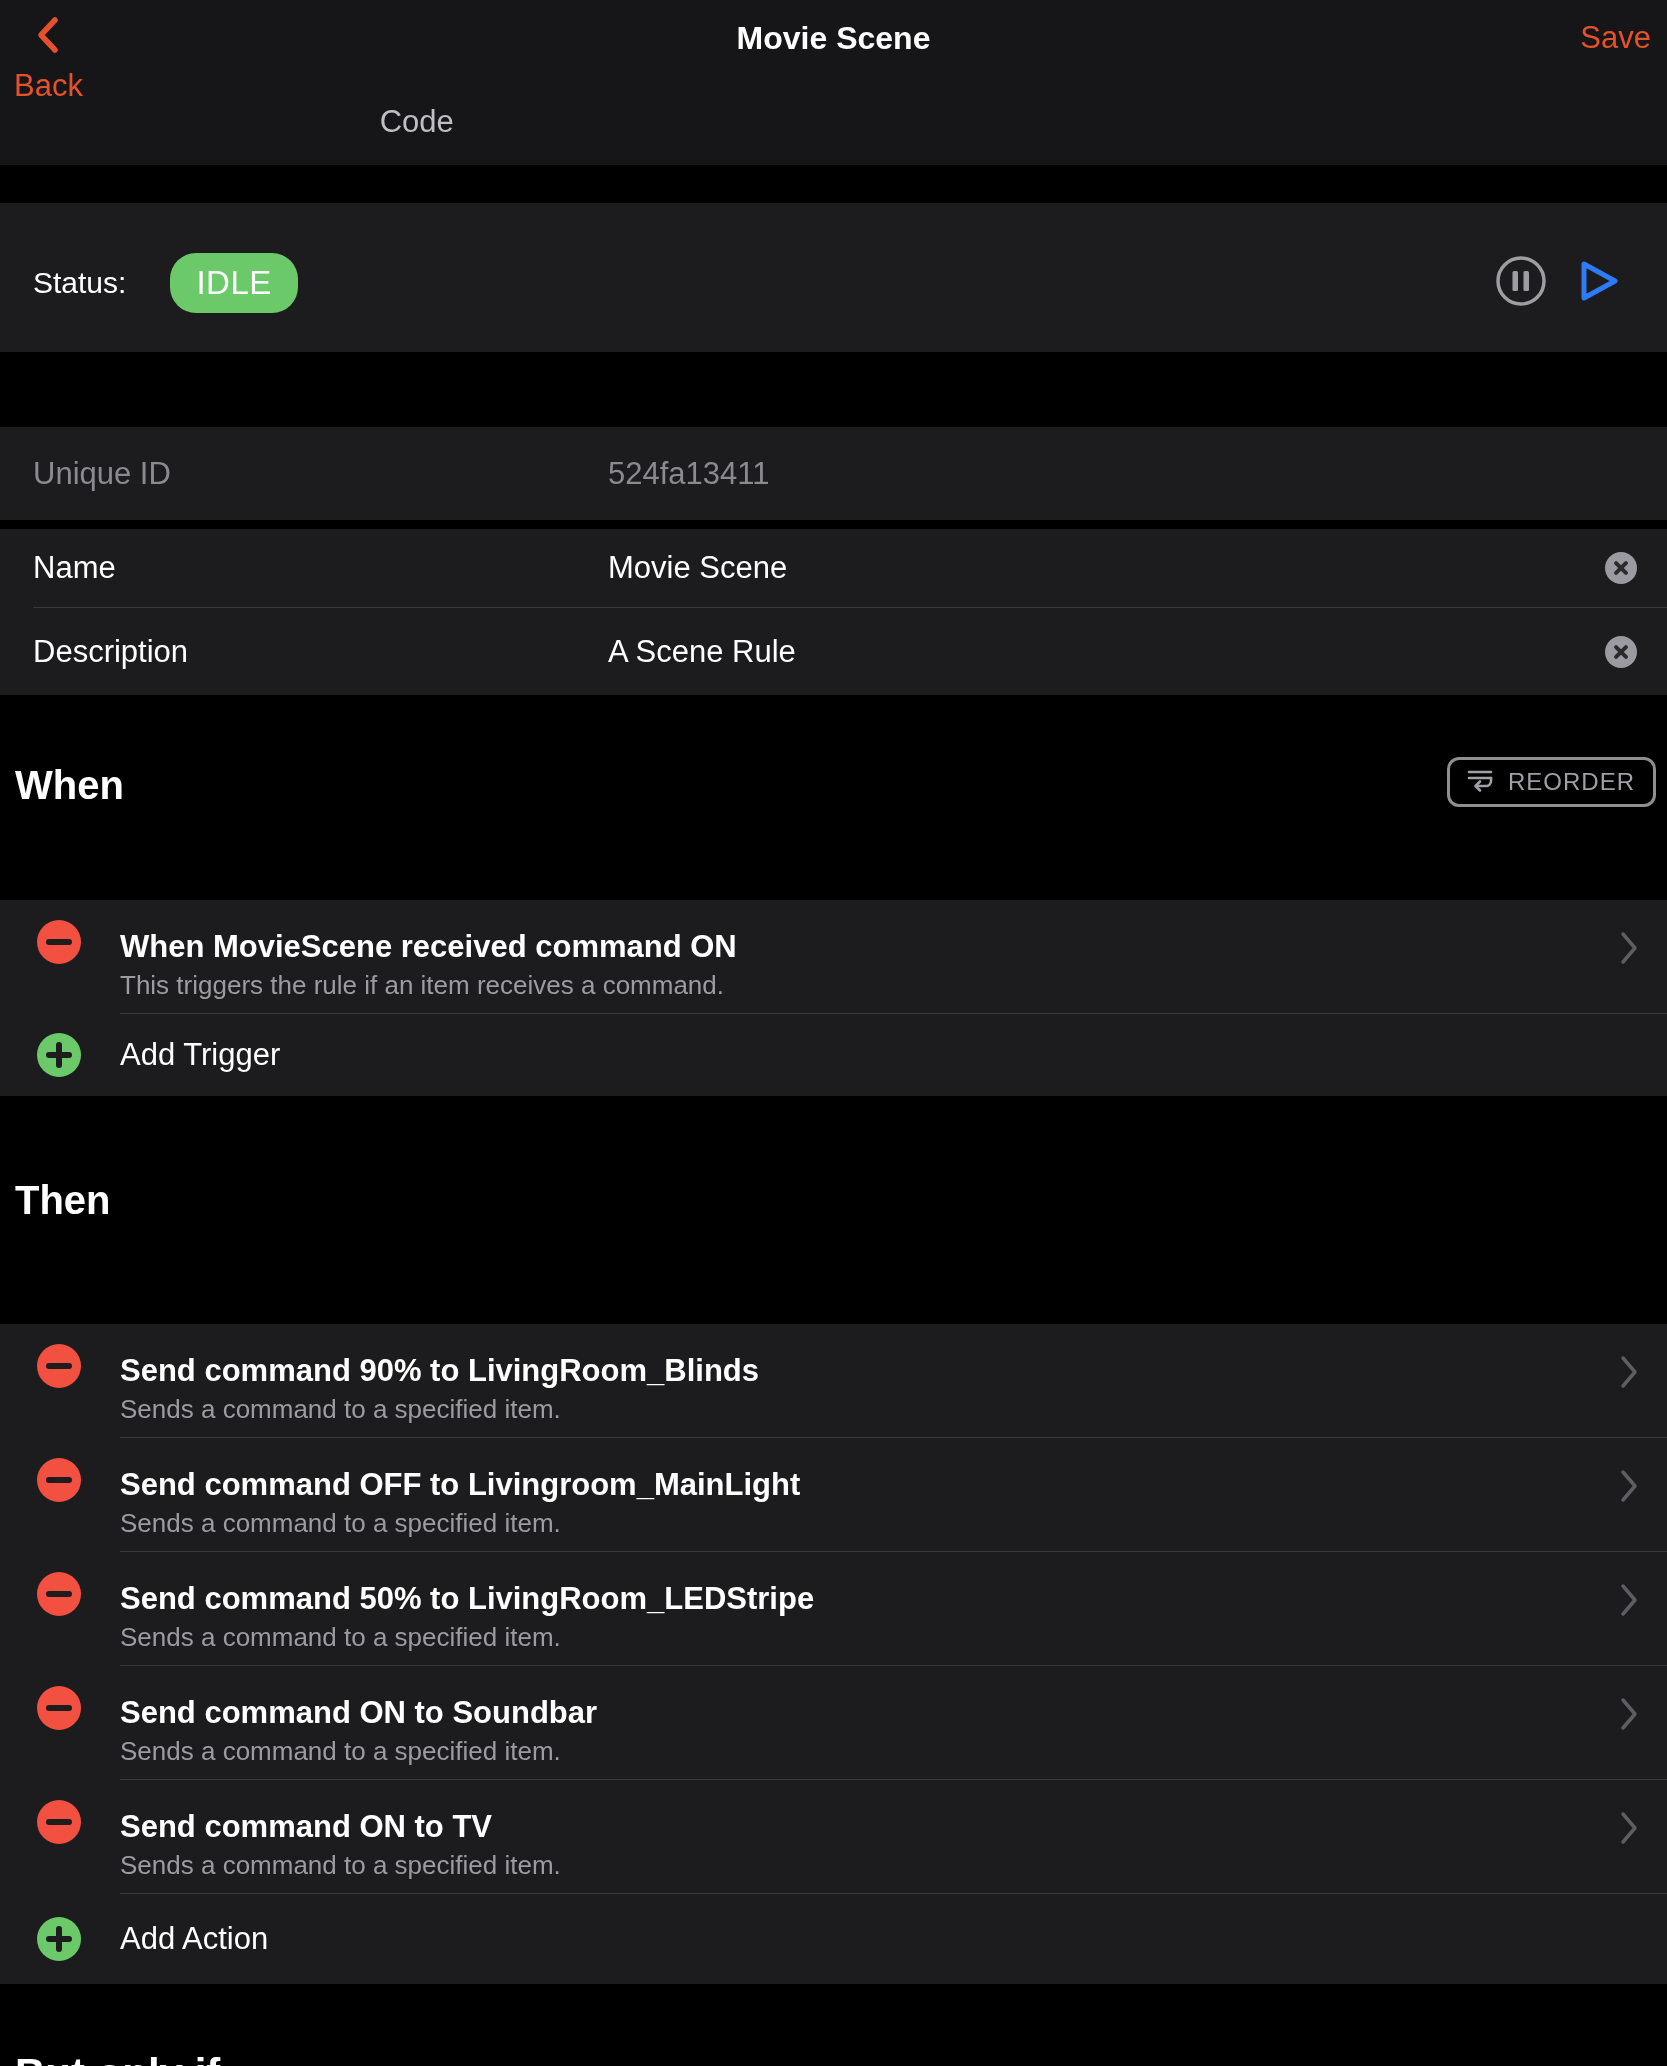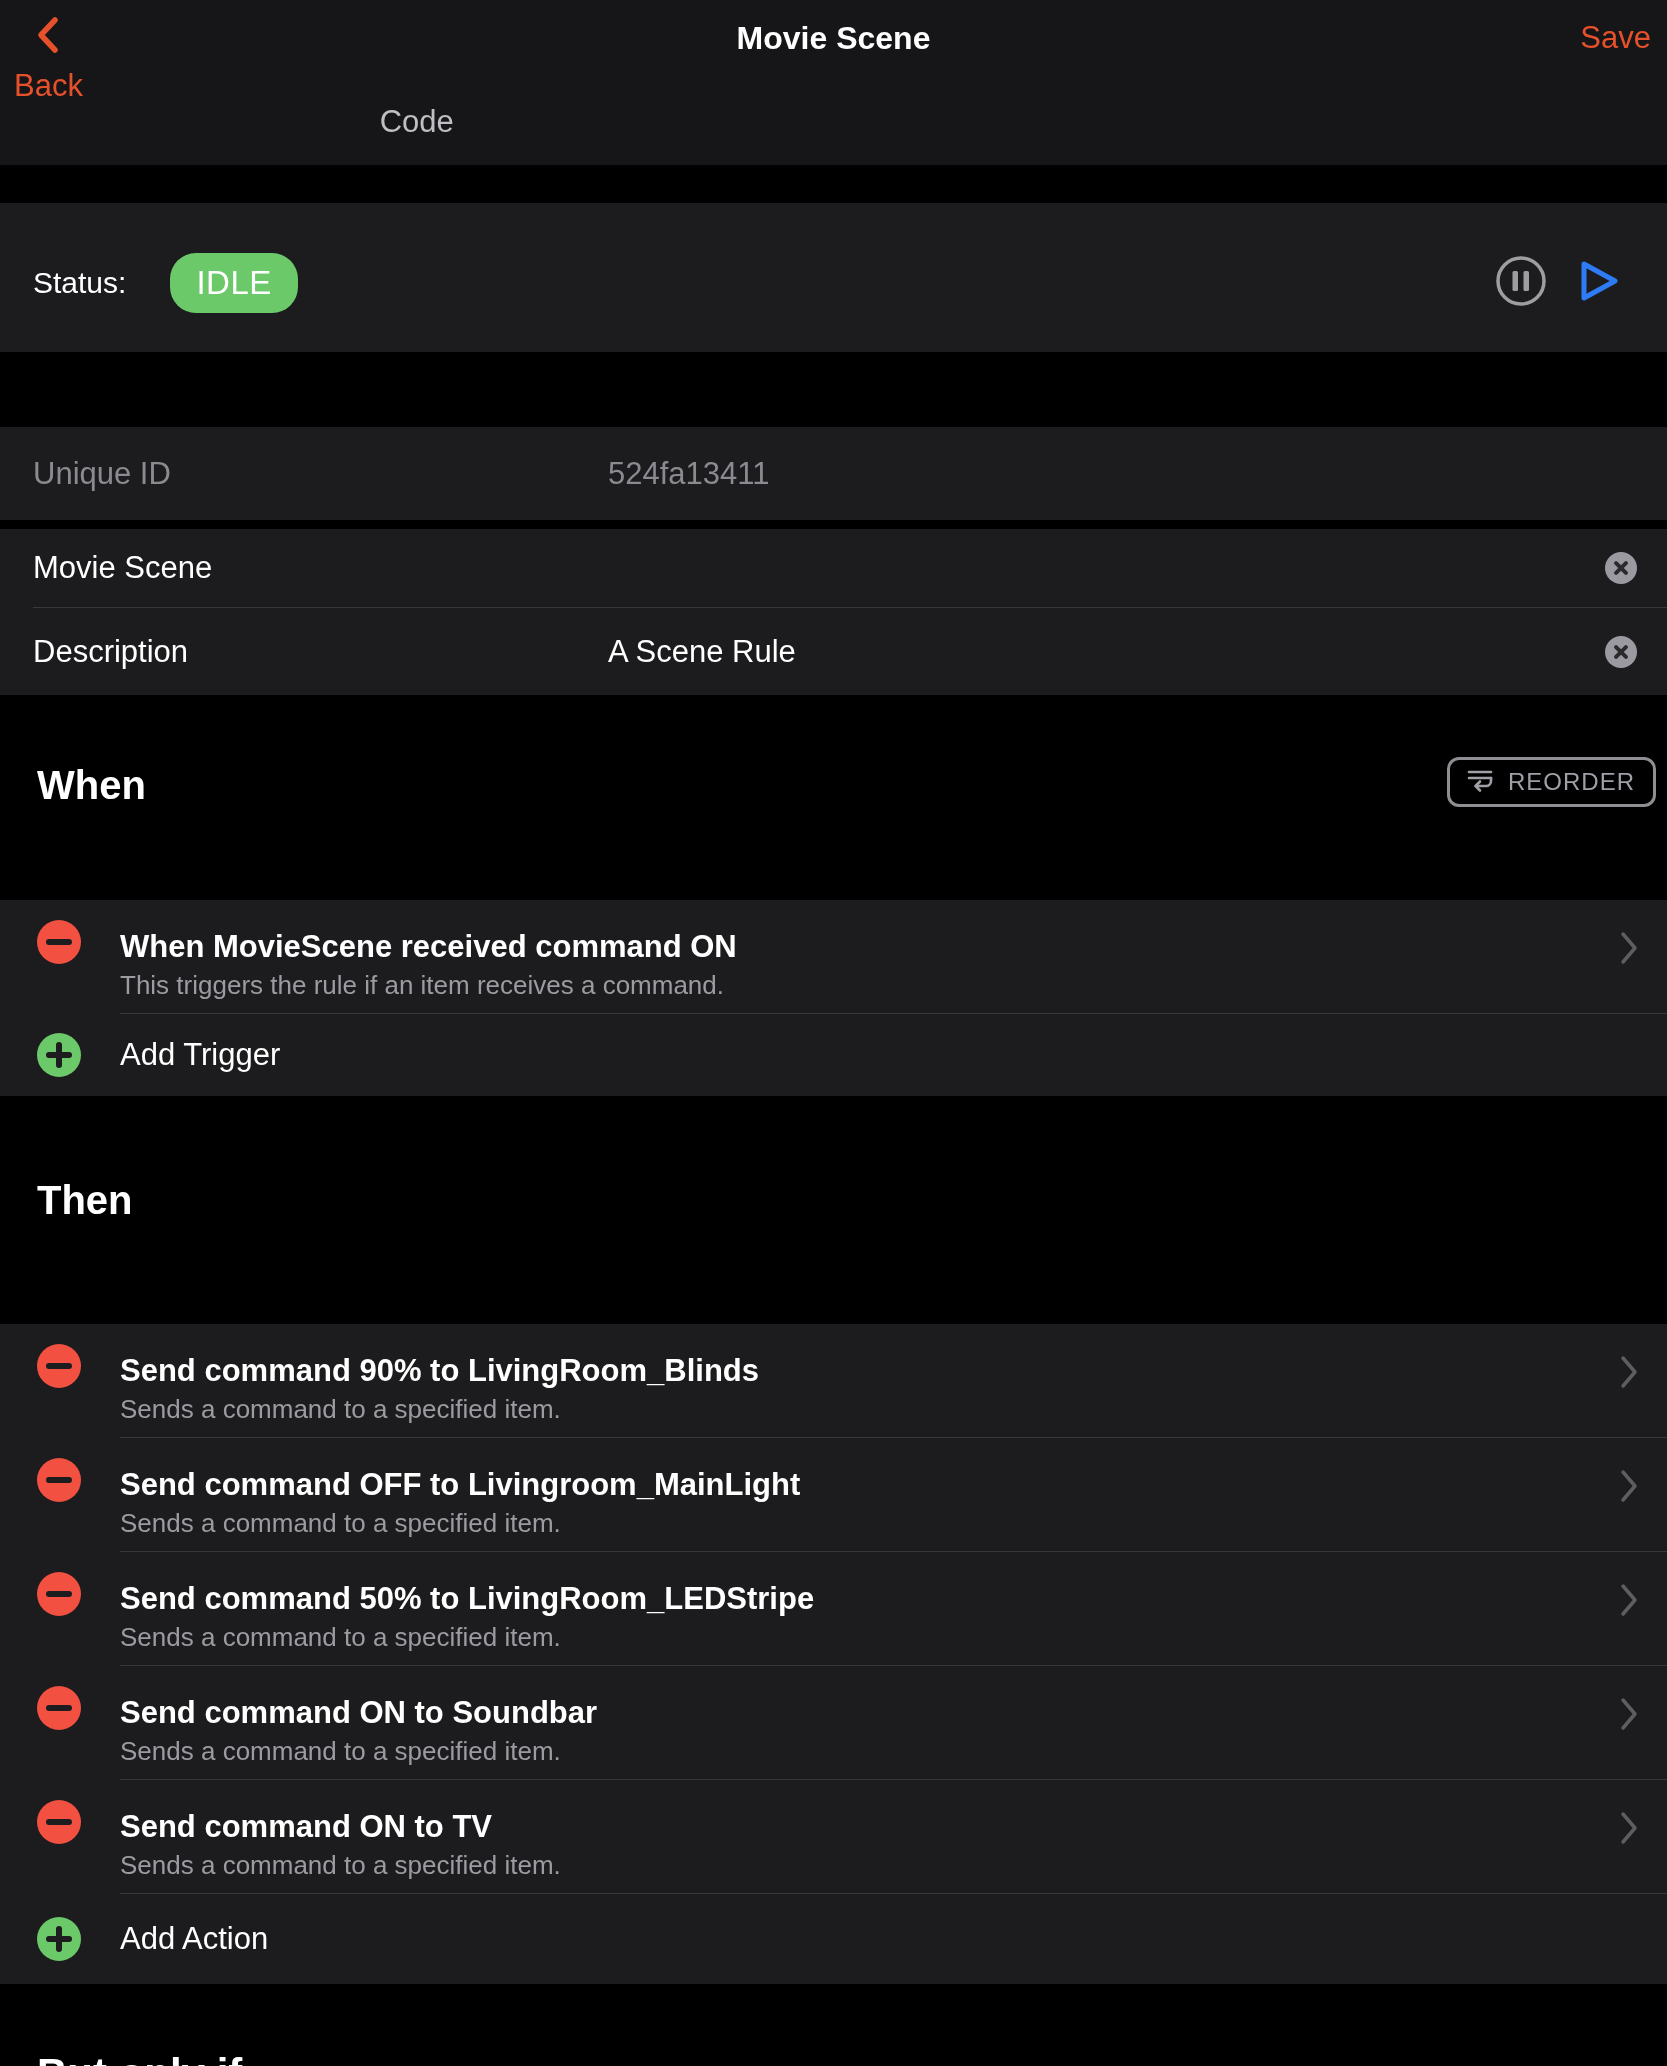--- a/index.html
+++ b/index.html
@@ -57,21 +57,21 @@
   .hairline{height:1px;background:var(--hair);margin-left:33px;}
   .hairline.deep{margin-left:120px;}
   .clear-icon{position:absolute;right:30px;top:50%;margin-top:-16px;width:32px;height:32px;border-radius:50%;
         background:#9a9aa0;cursor:pointer;}
   .clear-icon::before,.clear-icon::after{content:"";position:absolute;left:7px;right:7px;top:50%;height:4px;margin-top:-2px;
         background:#2b2b2d;border-radius:2px;}
   .clear-icon::before{transform:rotate(45deg);}
   .clear-icon::after{transform:rotate(-45deg);}
   
   .sect-head{position:relative;background:var(--bg);}
-  .sect-head h2{position:absolute;left:37px;font-size:40px;font-weight:700;color:var(--white);}
+  .sect-head h2{position:absolute;left:15px;font-size:40px;font-weight:700;color:var(--white);}
   .head-when{height:205px;}
   .head-when h2{top:68px;}
   .head-then{height:228px;}
   .head-then h2{top:82px;}
   .head-butonlyif{height:110px;}
   .head-butonlyif h2{top:66px;font-size:42px;}
   .reorder-btn{position:absolute;right:11px;top:62px;height:50px;display:flex;align-items:center;gap:12px;
         border:3px solid #8e8e93;border-radius:12px;padding:0 18px 0 14px;color:#9fa0a6;
         font-size:24px;letter-spacing:1px;background:transparent;cursor:pointer;}
   
@@ -142,20 +142,21 @@
   <div class="form-row row-a">
     <span class="form-label dim">Unique ID</span>
     <span class="form-value dim">524fa13411</span>
   </div>
 </section>
 
 <div class="gap g9"></div>
 
 <section class="card">
   <div class="form-row row-b">
+    <span class="form-label">Name</span>
     <span class="form-value">Movie Scene</span>
     <span class="clear-icon"></span>
   </div>
   <div class="hairline"></div>
   <div class="form-row row-c">
     <span class="form-label">Description</span>
     <span class="form-value">A Scene Rule</span>
     <span class="clear-icon"></span>
   </div>
 </section>

